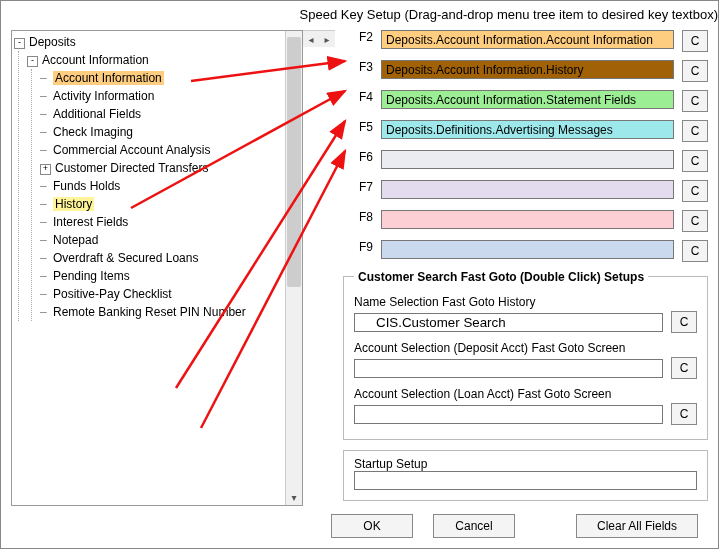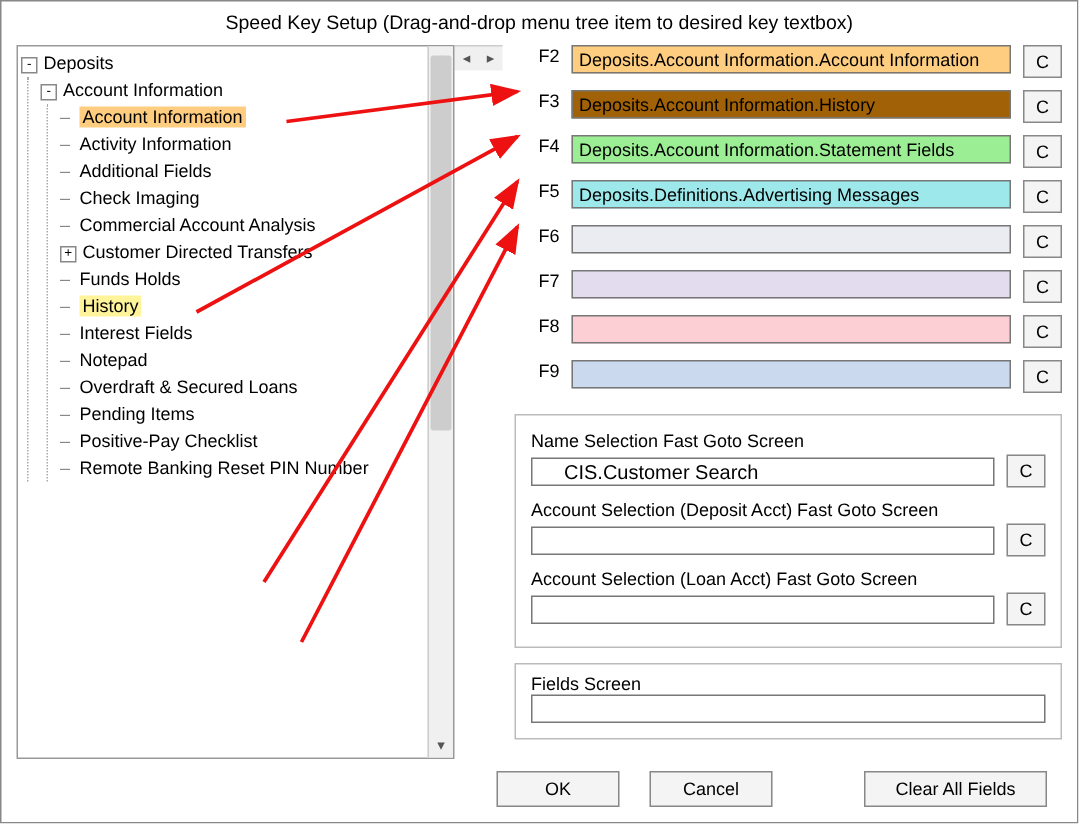--- a/index.html
+++ b/index.html
@@ -1,17 +1,17 @@
 <!DOCTYPE html>
 <html><head>
 <meta charset="utf-8">
 <style>
 html,body{margin:0;padding:0;font-family:"Segoe UI",Tahoma,Arial,sans-serif;font-size:12px;color:#000;background:#fff}
 .window{width:719px;height:549px;border:1px solid #888;box-sizing:border-box;background:#fff;position:relative;display:flex;flex-direction:column}
-.title{text-align:center;padding:6px 0 4px 0;font-size:13px}
+.title{text-align:right;padding:6px 0 4px 0;font-size:13px}
 .body{flex:1;display:flex;padding:4px 10px 0 10px;gap:8px;min-height:0}
 .tree-pane{flex:0 0 290px;border:1px solid #999;position:relative;display:flex;min-height:0}
 .tree-scroll{flex:1;overflow:hidden;padding:2px 0 2px 2px;position:relative}
 .vbar{width:16px;background:#f0f0f0;border-left:1px solid #ccc;position:relative}
 .vthumb{position:absolute;left:1px;right:1px;top:6px;height:250px;background:#cdcdcd;border-radius:2px}
 .vbtn{position:absolute;left:0;right:0;height:16px;display:flex;align-items:center;justify-content:center;color:#555;font-size:10px}
 .vbtn.up{top:0}.vbtn.dn{bottom:0}
 .hbar{height:16px;border-top:1px solid #ccc;display:flex;align-items:center;background:#f0f0f0}
 .hbar .arrow{width:16px;text-align:center;color:#555;font-size:10px}
 .hbar .track{flex:1}
@@ -116,39 +116,40 @@
             <div class="cbtn">C</div>
           </div>
           <div class="row">
             <div class="fk">F9</div>
             <input class="fk-input bg-blue" value="" style="">
             <div class="cbtn">C</div>
           </div>
         </div>
 
       <div class="group">
-        <div class="g-label">Name Selection Fast Goto Screen</div>
+        <div class="group-title">Customer Search Fast Goto (Double Click) Setups</div>
+        <div class="g-label">Name Selection Fast Goto History</div>
         <div class="g-row">
           <input class="g-input" value="CIS.Customer Search" style="">
           <div class="cbtn">C</div>
         </div>
         <div class="g-label">Account Selection (Deposit Acct) Fast Goto Screen</div>
         <div class="g-row">
           <input class="g-input" value="" style="">
           <div class="cbtn">C</div>
         </div>
         <div class="g-label">Account Selection (Loan Acct) Fast Goto Screen</div>
         <div class="g-row">
           <input class="g-input" value="" style="">
           <div class="cbtn">C</div>
         </div>
       </div>
 
       <div class="group2">
-        <div class="g-label" style="margin-top:-6px">Fields Screen</div>
+        <div class="g-label" style="margin-top:-6px">Startup Setup</div>
         <div class="g-row" style="margin-bottom:0">
           <input class="g-input" value="" style="">
         </div>
       </div>
     </div>
   </div>
 
   <div class="footer">
     <div class="btn">OK</div>
     <div class="btn">Cancel</div>

